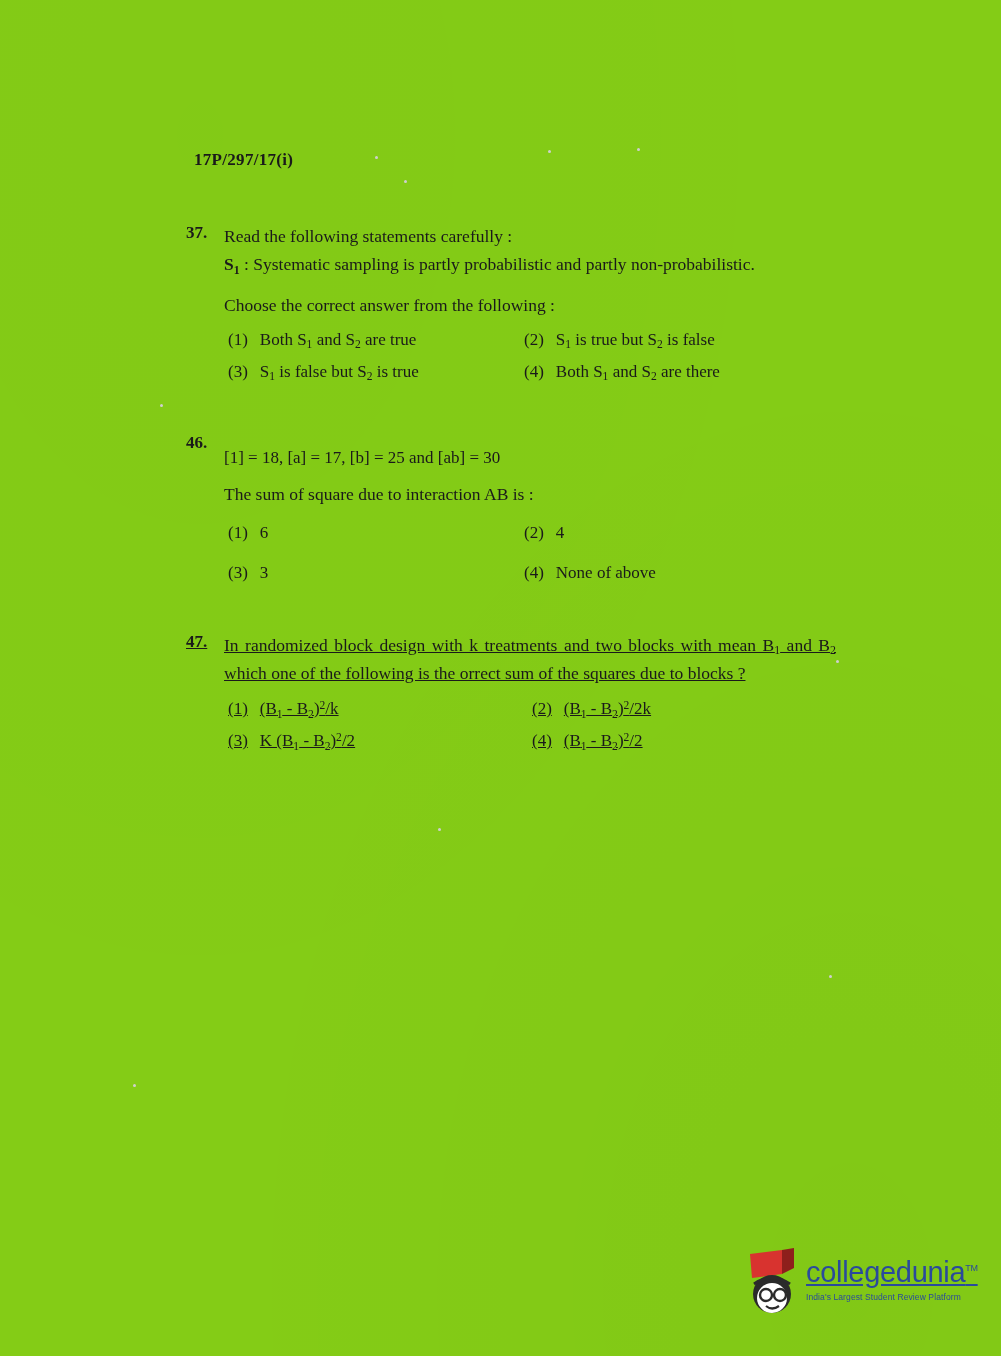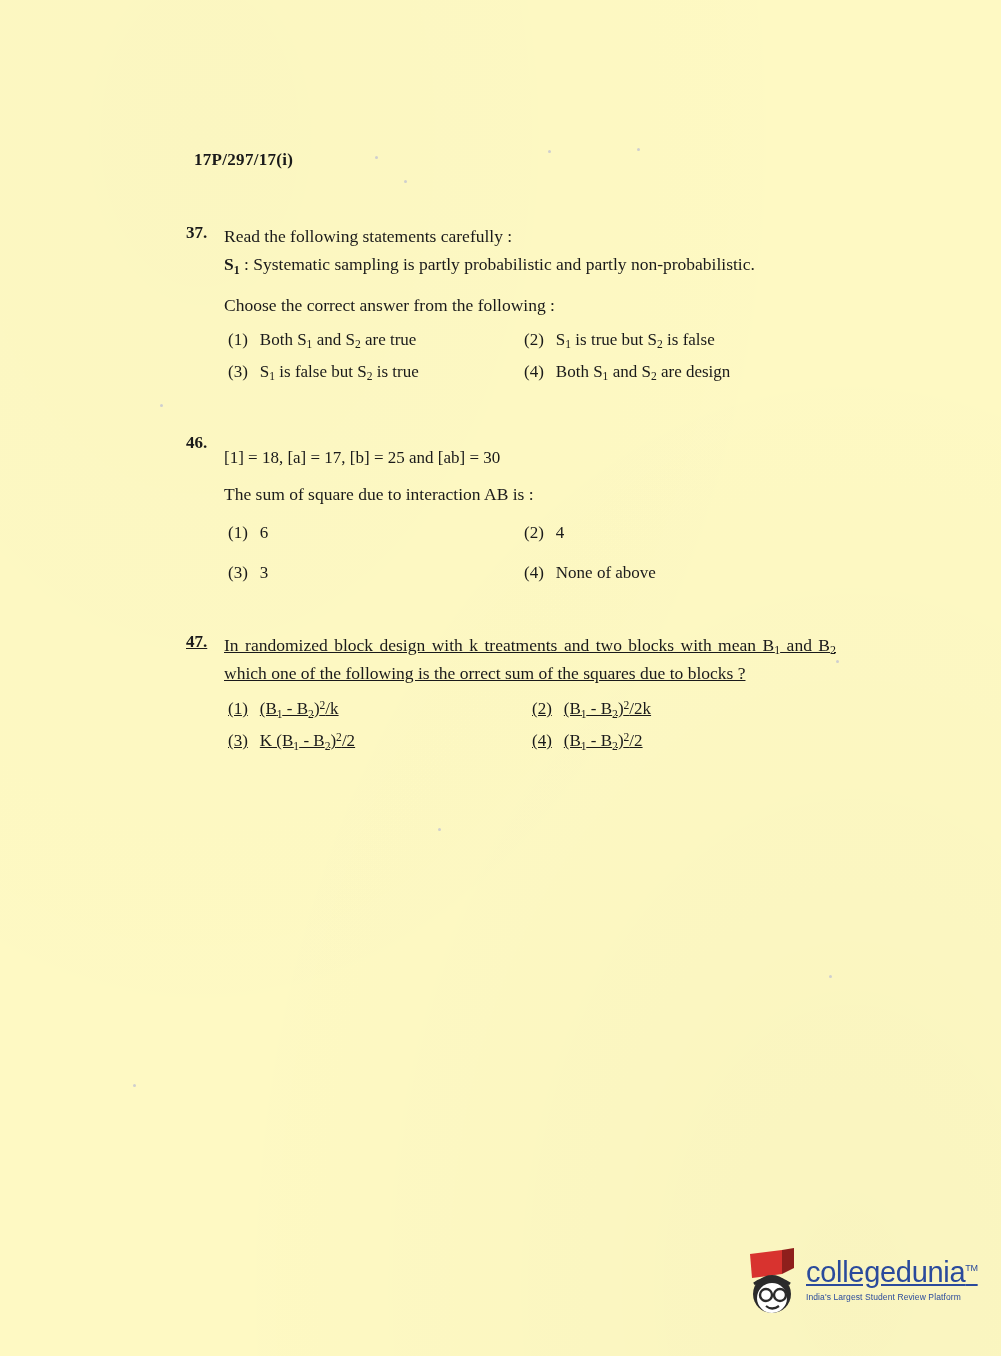--- a/index.html
+++ b/index.html
@@ -11,21 +11,21 @@
     width: 1001px;
     height: 1356px;
     position: relative;
     font-family: "Liberation Serif", serif;
     color: #1a1a1a;
     overflow: hidden;
   }
   .page {
     position: absolute;
     inset: 0;
-    background: #fef9c3;
+    background: #84cc16;
   }
   .paper-tint {
     position: absolute;
     inset: 0;
     background:
       radial-gradient(ellipse at 20% 10%, rgba(0,0,0,0.012), rgba(0,0,0,0) 60%),
       radial-gradient(ellipse at 85% 95%, rgba(0,0,0,0.02), rgba(0,0,0,0) 55%);
     pointer-events: none;
   }
   .content {
@@ -222,21 +222,21 @@
                 <span><span>S</span><sub>1</sub><span> is true but S</span><sub>2</sub><span> is false</span></span>
               </div>
             </div>
             <div class="opt-row">
               <div class="opt opt-a">
                 <span class="lbl">(3)</span>
                 <span><span>S</span><sub>1</sub><span> is false but S</span><sub>2</sub><span> is true</span></span>
               </div>
               <div class="opt opt-b">
                 <span class="lbl">(4)</span>
-                <span><span>Both S</span><sub>1</sub><span> and S</span><sub>2</sub><span> are design</span></span>
+                <span><span>Both S</span><sub>1</sub><span> and S</span><sub>2</sub><span> are there</span></span>
               </div>
             </div>
           </div>
         </div>
       </div>
     </div>
 
     <div class="qblock" style="margin-top:38px;">
       <div class="qrow">
         <div class="qnum">46.</div>

